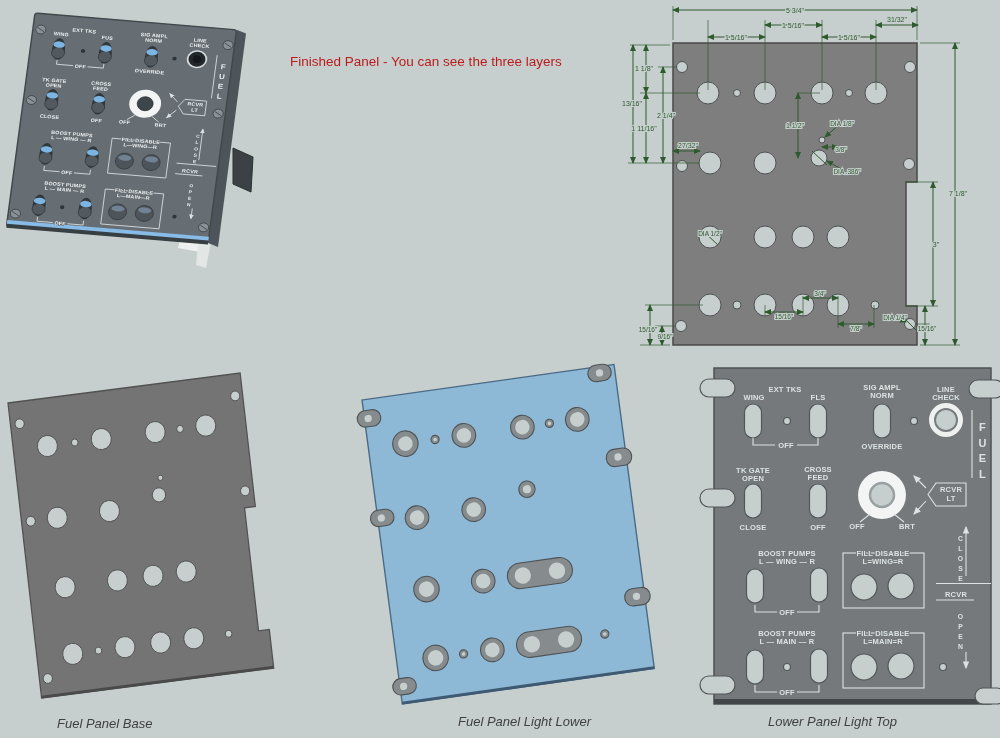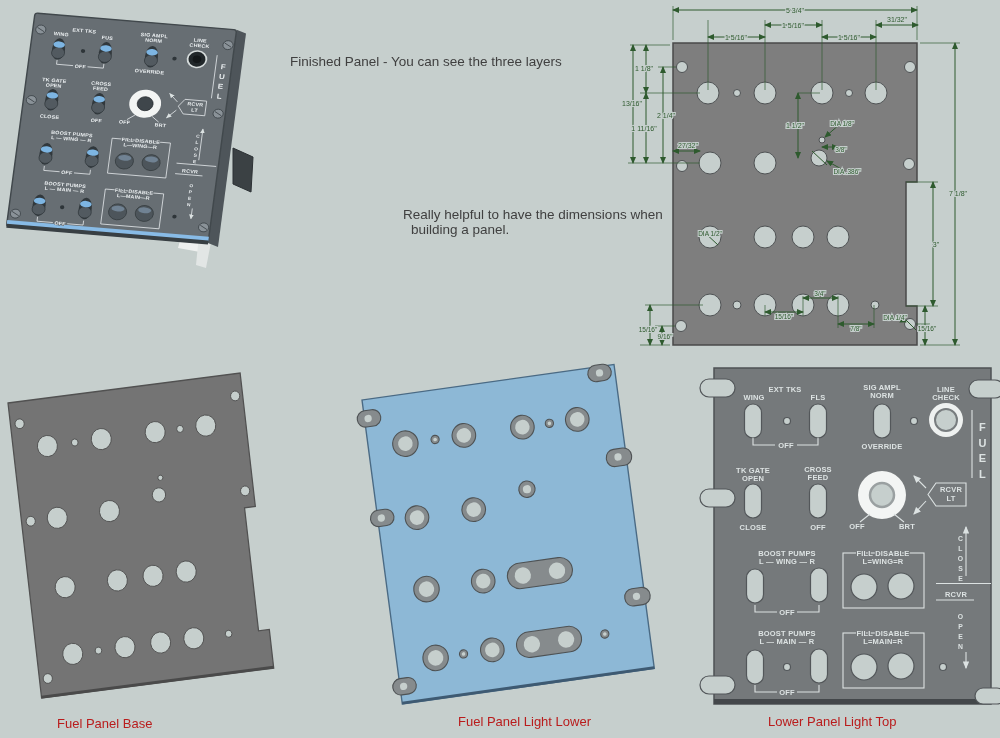--- a/index.html
+++ b/index.html
@@ -19,22 +19,22 @@
   .ltp .pt{fill:#dce2e2;stroke:#75797b;stroke-width:2px;}
   .pts{font-size:6.8px;}
   .fuelt{font-size:11px;font-weight:bold;}
   .wline{stroke:#dce2e2;stroke-width:1.1;fill:none;}
   .fp .wline{stroke:#e9edef;}
   .slot-lt{fill:#c6cfcd;stroke:#53575a;stroke-width:1.2;}
   .ring-g{fill:#868b8d;stroke:#4e5254;stroke-width:1.2;}
   .ring-h{fill:#c6cfcd;stroke:none;}
   .bhole{fill:#c6cfcd;stroke:#4d4d4d;stroke-width:1;}
   
-  .note{position:absolute;color:#404040;font-size:13.5px;}
-  .caption{position:absolute;color:#b91c1c;font-size:13px;}
+  .note{position:absolute;color:#b91c1c;font-size:13.5px;}
+  .caption{position:absolute;color:#404040;font-size:13px;font-style:italic;}
 </style>
 </head>
 <body>
 
 <div id="stage">
 <svg width="1000" height="738" viewBox="0 0 1000 738">
   <defs>
     <marker id="ar" orient="auto-start-reverse" markerWidth="7" markerHeight="6" refX="6" refY="3">
       <path d="M0,0 L7,3 L0,6 z" fill="#2e5a2e"></path>
     </marker>
@@ -472,20 +472,16 @@
     <rect class="wline" x="843" y="633" width="81" height="55"></rect>
     <text class="pt" x="883" y="636">FILL DISABLE</text>
     <text class="pt" x="883" y="644">L=MAIN=R</text>
     <circle class="slot-lt" cx="864" cy="667" r="13"></circle>
     <circle class="slot-lt" cx="901" cy="666" r="13"></circle>
     <circle class="slot-lt" cx="943" cy="667" r="3.5"></circle>
   </g>
 </svg>
 
 <div class="note" style="left:290px;top:54px;">Finished Panel - You can see the three layers</div>
-<div class="note" style="left:403px;top:207px;">
-  <div>Really helpful to have the dimensions when</div>
-  <div style="margin-left:8px;">building a panel.</div>
-</div>
 <div class="caption" style="left:57px;top:716px;">Fuel Panel Base</div>
 <div class="caption" style="left:458px;top:714px;">Fuel Panel Light Lower</div>
 <div class="caption" style="left:768px;top:714px;">Lower Panel Light Top</div>
 </div>
 
 </body></html>

